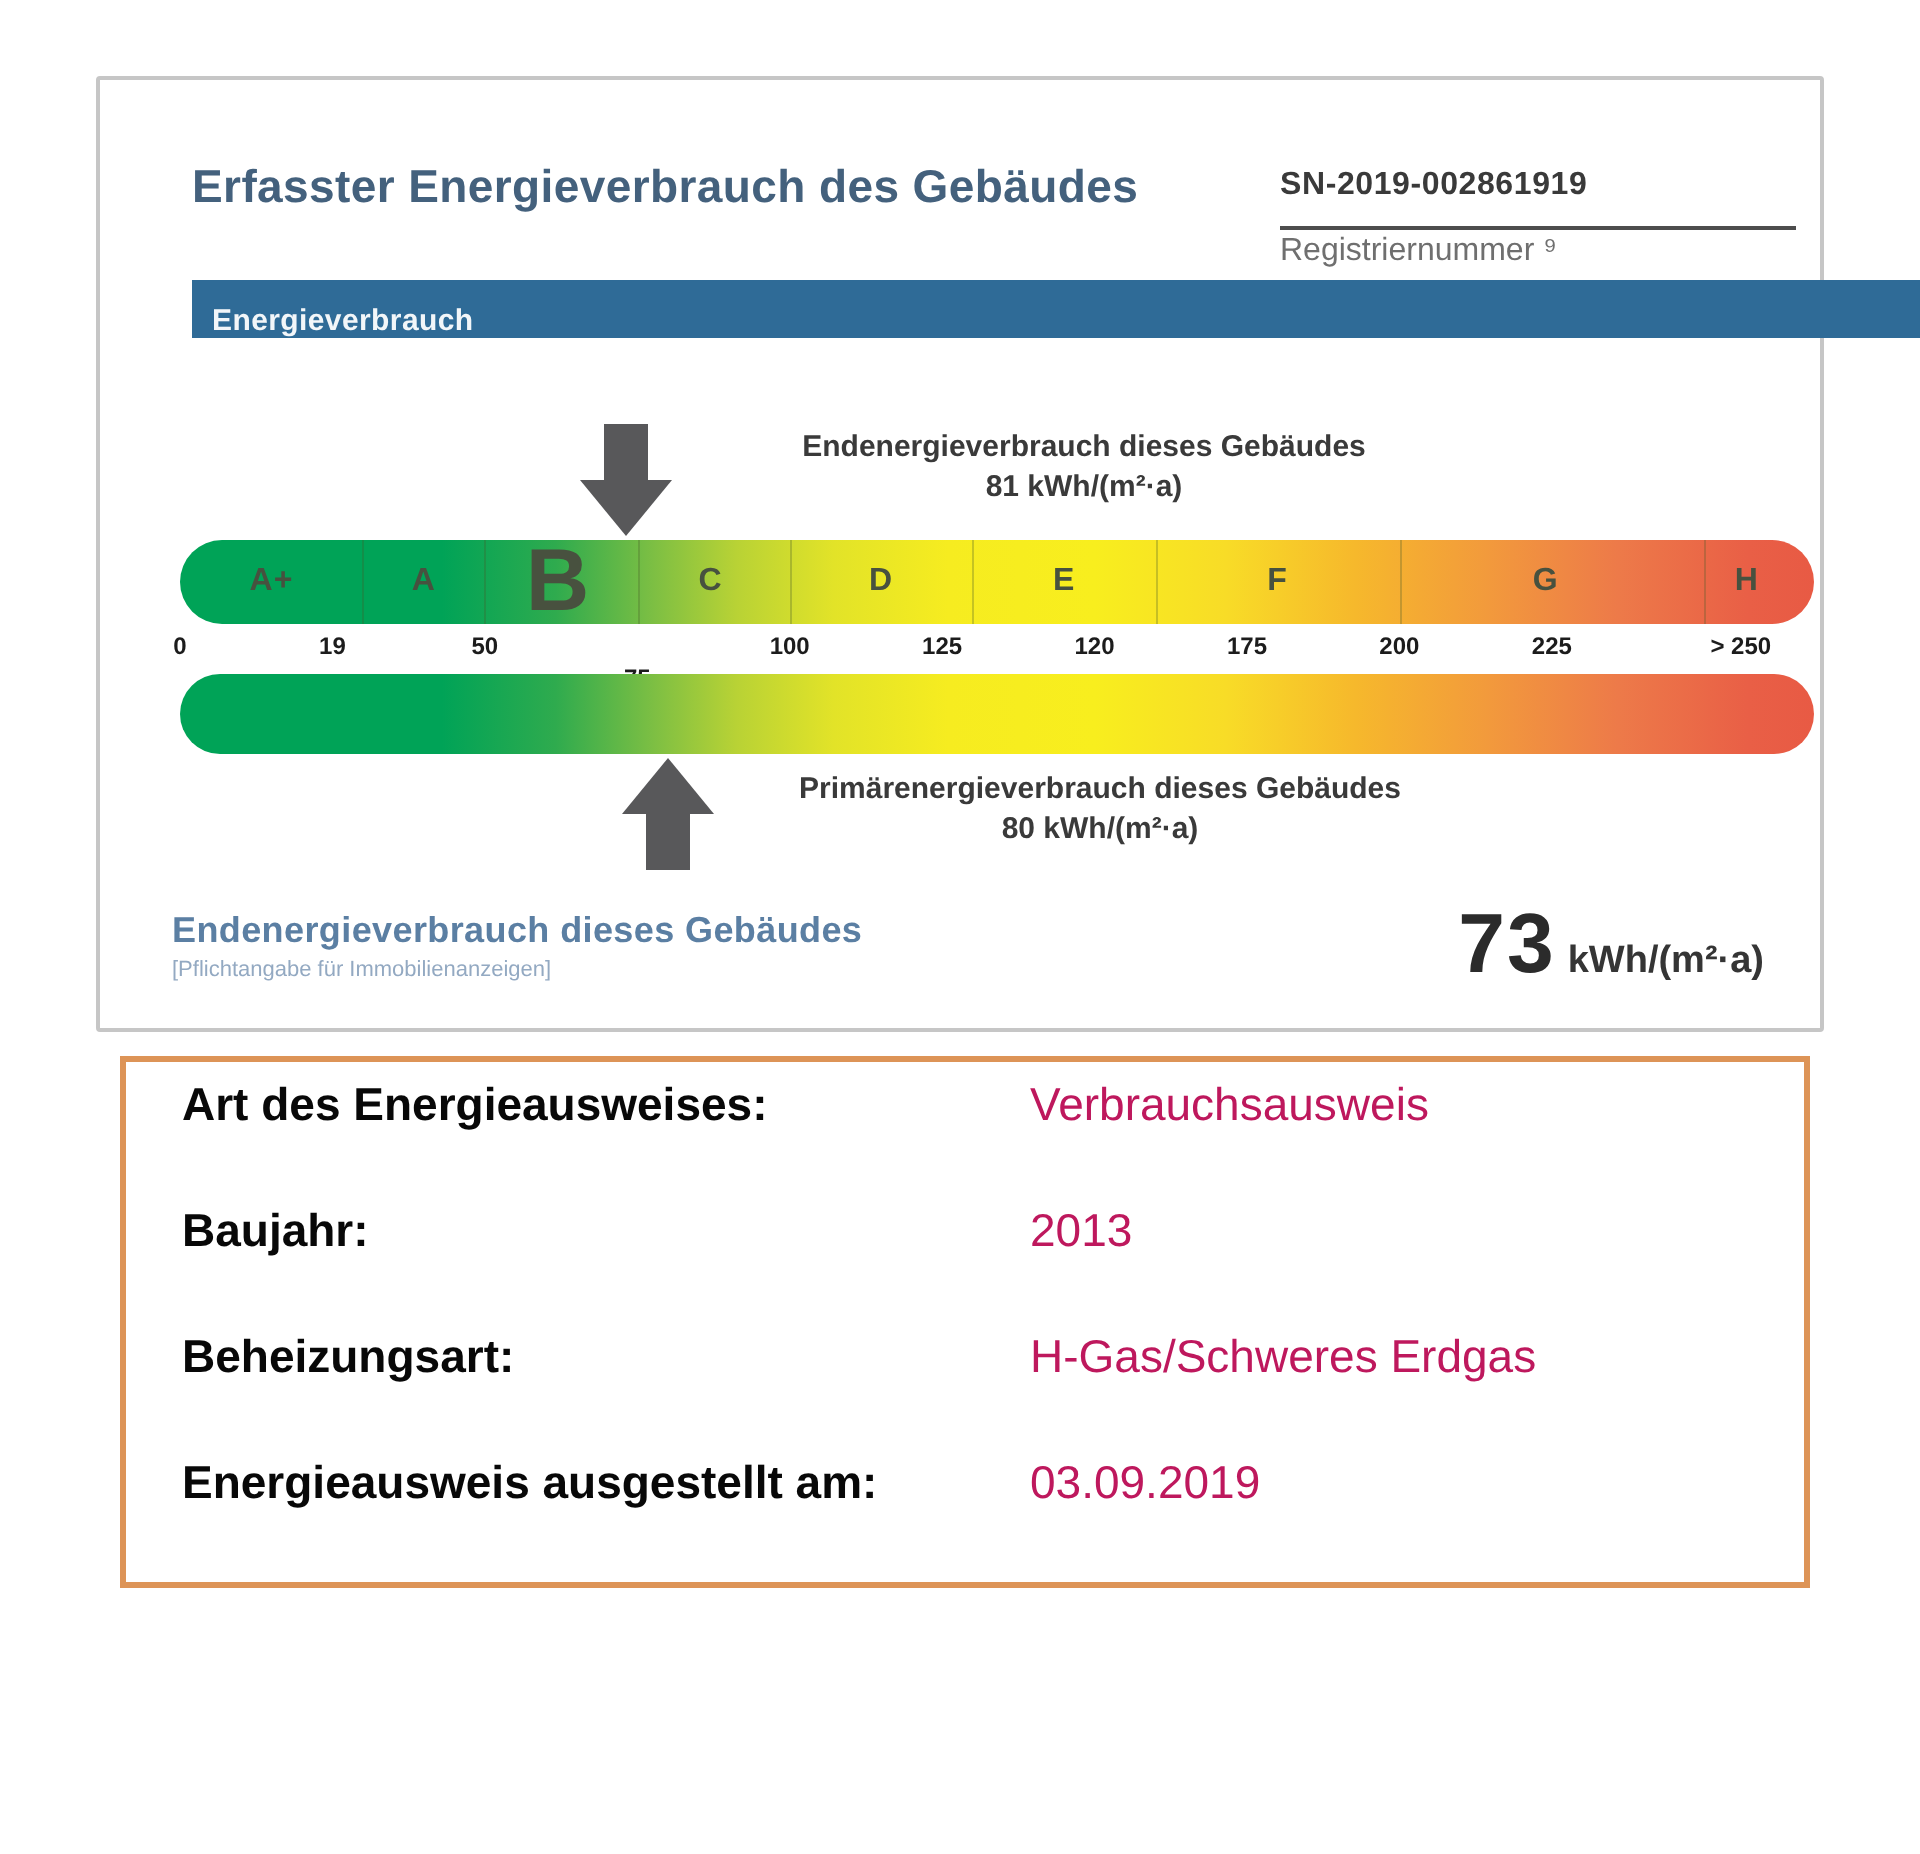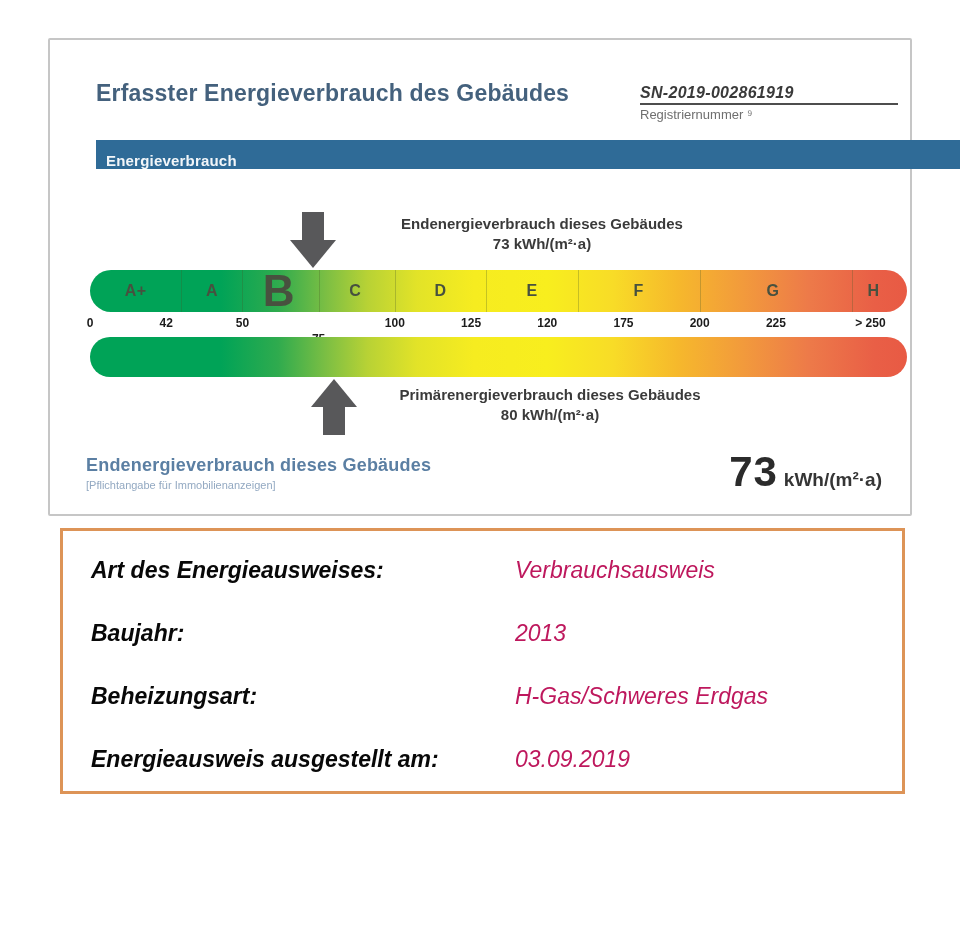--- a/index.html
+++ b/index.html
@@ -13,23 +13,23 @@
     position:absolute;left:48px;top:38px;width:864px;height:478px;
     background:#fff;border:2px solid #c6c6c6;border-radius:2px;box-sizing:border-box;
   }
   .card-title{
     position:absolute;left:46px;top:40px;font-size:23px;font-weight:bold;
     color:#44617d;letter-spacing:.2px;white-space:nowrap;
   }
   .sn-block{position:absolute;left:590px;top:44px;width:258px;}
   .sn-number{
     font-size:16px;font-weight:bold;color:#3a3a3a;letter-spacing:.3px;
-    border-bottom:2px solid #4d4d4d;padding-bottom:1px;display:block;font-style:italic;
+    border-bottom:2px solid #4d4d4d;padding-bottom:11px;display:block;
   }
-  .sn-caption{font-size:13px;color:#6f6f6f;margin-top:2px;display:block;}
+  .sn-caption{font-size:16px;color:#6f6f6f;margin-top:2px;display:block;}
   .banner{
     position:absolute;left:46px;top:100px;width:945px;height:29px;
     background:#2f6b97;display:flex;align-items:flex-end;
   }
   .banner-label{color:#f2f6f9;font-size:15px;font-weight:bold;padding-left:10px;letter-spacing:.2px;}
 
   
   .scale-col{position:absolute;left:40px;top:0;width:817px;height:478px;}
   .band{
     position:absolute;width:100%;height:42px;border-radius:21px;overflow:hidden;
@@ -74,21 +74,21 @@
   .footer-left{position:absolute;left:36px;top:415px;}
   .footer-title{font-size:18px;color:#5b7fa3;font-weight:bold;letter-spacing:.2px;display:block;}
   .footer-sub{font-size:11px;color:#93a9c2;margin-top:3px;display:block;}
   .footer-right{position:absolute;right:28px;top:408px;display:flex;align-items:baseline;gap:6px;}
   .big-value{font-size:42px;font-weight:bold;color:#2b2b2b;letter-spacing:1px;}
   .big-unit{font-size:19px;color:#353535;font-weight:bold;}
 
   
   .info-box{
     position:absolute;left:60px;top:528px;width:845px;height:266px;box-sizing:border-box;
-    border:3px solid #dd9457;background:#fff;padding-top:26px;padding-left:28px;font-style:italic;
+    border:3px solid #dd9457;background:#fff;padding-top:8px;padding-left:28px;
   }
   .info-row{display:flex;height:63px;align-items:flex-start;}
   .info-label{width:424px;font-size:23px;font-weight:bold;color:#080808;flex:none;white-space:nowrap;}
   .info-value{font-size:23px;color:#be185d;white-space:nowrap;}
 </style>
 </head>
 <body>
 
 <div class="card">
   <div class="card-title">Erfasster Energieverbrauch des Gebäudes</div>
@@ -124,21 +124,21 @@
         <span class="class-letter" style="left: 32.4627%;">C</span>
         <span class="class-letter" style="left: 42.9104%;">D</span>
         <span class="class-letter" style="left: 54.1045%;">E</span>
         <span class="class-letter" style="left: 67.1642%;">F</span>
         <span class="class-letter" style="left: 83.5821%;">G</span>
         <span class="class-letter" style="left: 95.8955%;">H</span>
       </div>
 
     <div class="tick-row" id="tick-row">
         <span class="tick" style="left: 0%;">0</span>
-        <span class="tick" style="left: 9.32836%;">42</span>
+        <span class="tick" style="left: 9.32836%;">19</span>
         <span class="tick" style="left: 18.6567%;">50</span>
         <span class="tick" style="left: 27.9851%; margin-top: 16px;">75</span>
         <span class="tick" style="left: 37.3134%;">100</span>
         <span class="tick" style="left: 46.6418%;">125</span>
         <span class="tick" style="left: 55.9701%;">120</span>
         <span class="tick" style="left: 65.2985%;">175</span>
         <span class="tick" style="left: 74.6269%;">200</span>
         <span class="tick" style="left: 83.9552%;">225</span>
         <span class="tick" style="left: 95.5224%;">&gt; 250</span>
       </div>
@@ -146,21 +146,21 @@
     <div class="band band-bottom"></div>
 
     <div class="arrow arrow-up" id="up-arrow" style="left: 29.8507%;">
       <div class="head-up"></div>
       <div class="stem"></div>
     </div>
   </div>
 
   <div class="arrow-note note-end">
     <div>Endenergieverbrauch dieses Gebäudes</div>
-    <div>73 kWh/(m²·a)</div>
+    <div>81 kWh/(m²·a)</div>
   </div>
 
   <div class="arrow-note note-primary">
     <div>Primärenergieverbrauch dieses Gebäudes</div>
     <div>80 kWh/(m²·a)</div>
   </div>
 
   <div class="footer-left">
     <span class="footer-title">Endenergieverbrauch dieses Gebäudes</span>
     <span class="footer-sub">[Pflichtangabe für Immobilienanzeigen]</span>

